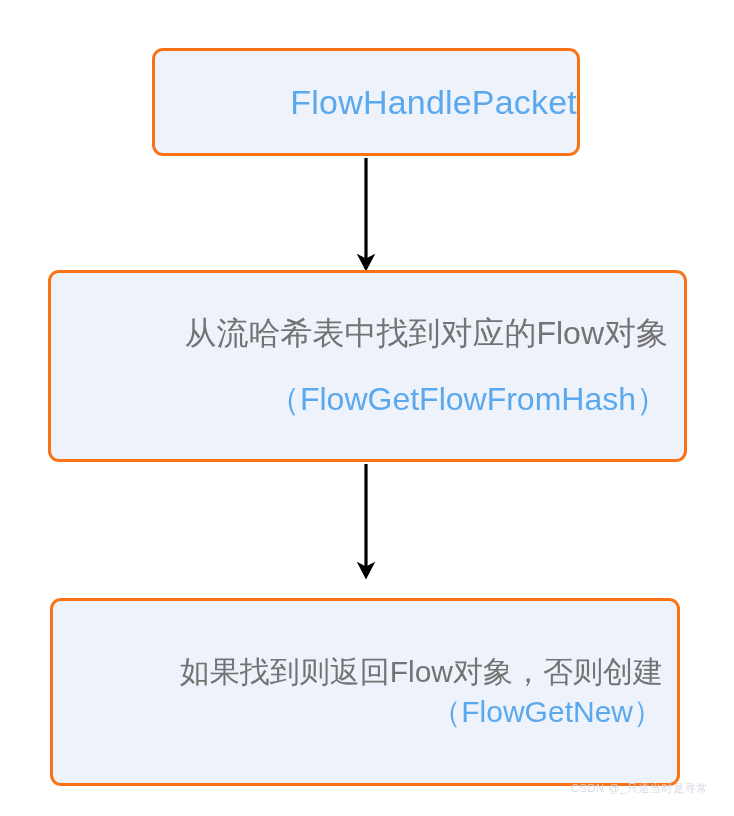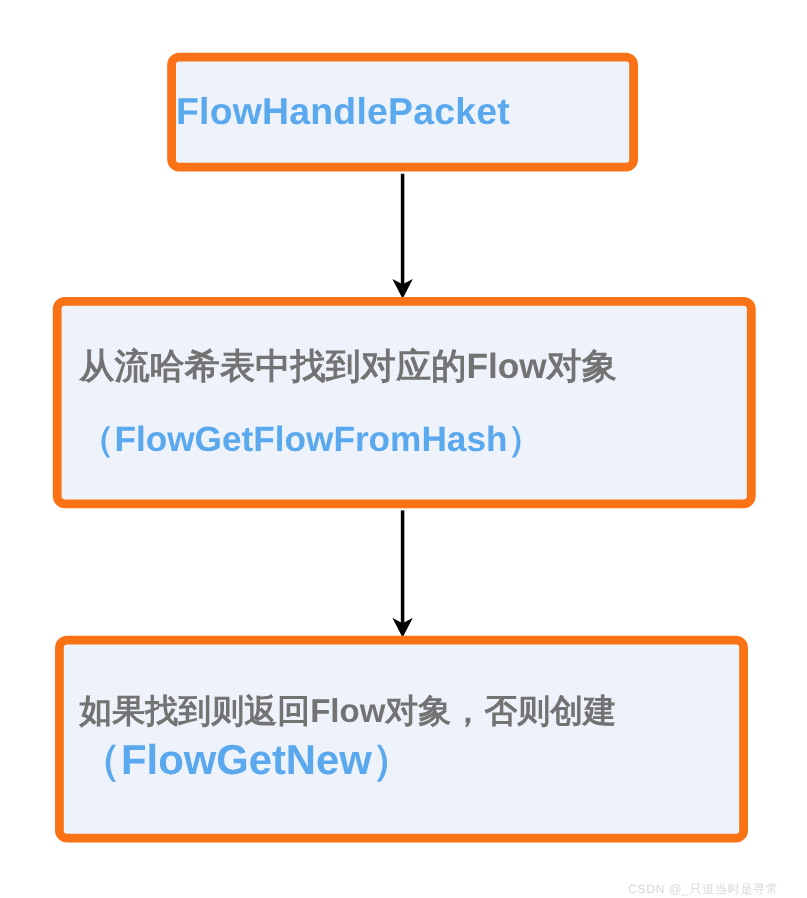--- a/index.html
+++ b/index.html
@@ -19,29 +19,28 @@
     position: absolute;
     inset: 0;
     width: 734px;
     height: 816px;
   }
 
   .node {
     position: absolute;
     box-sizing: border-box;
     background: #eef2fb;
-    border: 8px solid #f97316;
+    border: 3px solid #f97316;
     border-radius: 11px;
     display: flex;
     flex-direction: column;
-    align-items: flex-start;
+    align-items: flex-end;
     justify-content: center;
     text-align: center;
     line-height: 1.32;
-    font-weight: bold;
   }
 
   
   #node-start {
     left: 152px;
     top: 48px;
     width: 428px;
     height: 108px;
   }
   #node-start .fn-blue {
@@ -61,30 +60,30 @@
     font-size: 32px;
   }
   #node-lookup .fn-blue {
     font-size: 32px;
     margin-top: 23px;
   }
 
   
   #node-return {
     left: 50px;
-    top: 578px;
+    top: 598px;
     width: 630px;
     height: 188px;
     padding: 4px 14px;
   }
   #node-return .zh-line {
     font-size: 30px;
   }
   #node-return .fn-blue {
-    font-size: 38px;
+    font-size: 30px;
   }
 
   .zh-line {
     color: #737373;
     white-space: nowrap;
   }
   .fn-blue {
     color: #5aa8ed;
     white-space: nowrap;
   }
@@ -94,21 +93,21 @@
     left: 0;
     top: 0;
     width: 734px;
     height: 816px;
     pointer-events: none;
   }
 
   .watermark {
     position: absolute;
     right: 26px;
-    bottom: 0;
+    bottom: 20px;
     font-size: 11px;
     color: #d4d8e0;
     letter-spacing: 0.6px;
     white-space: nowrap;
   }
 </style>
 </head>
 <body>
 
 <div class="canvas">

